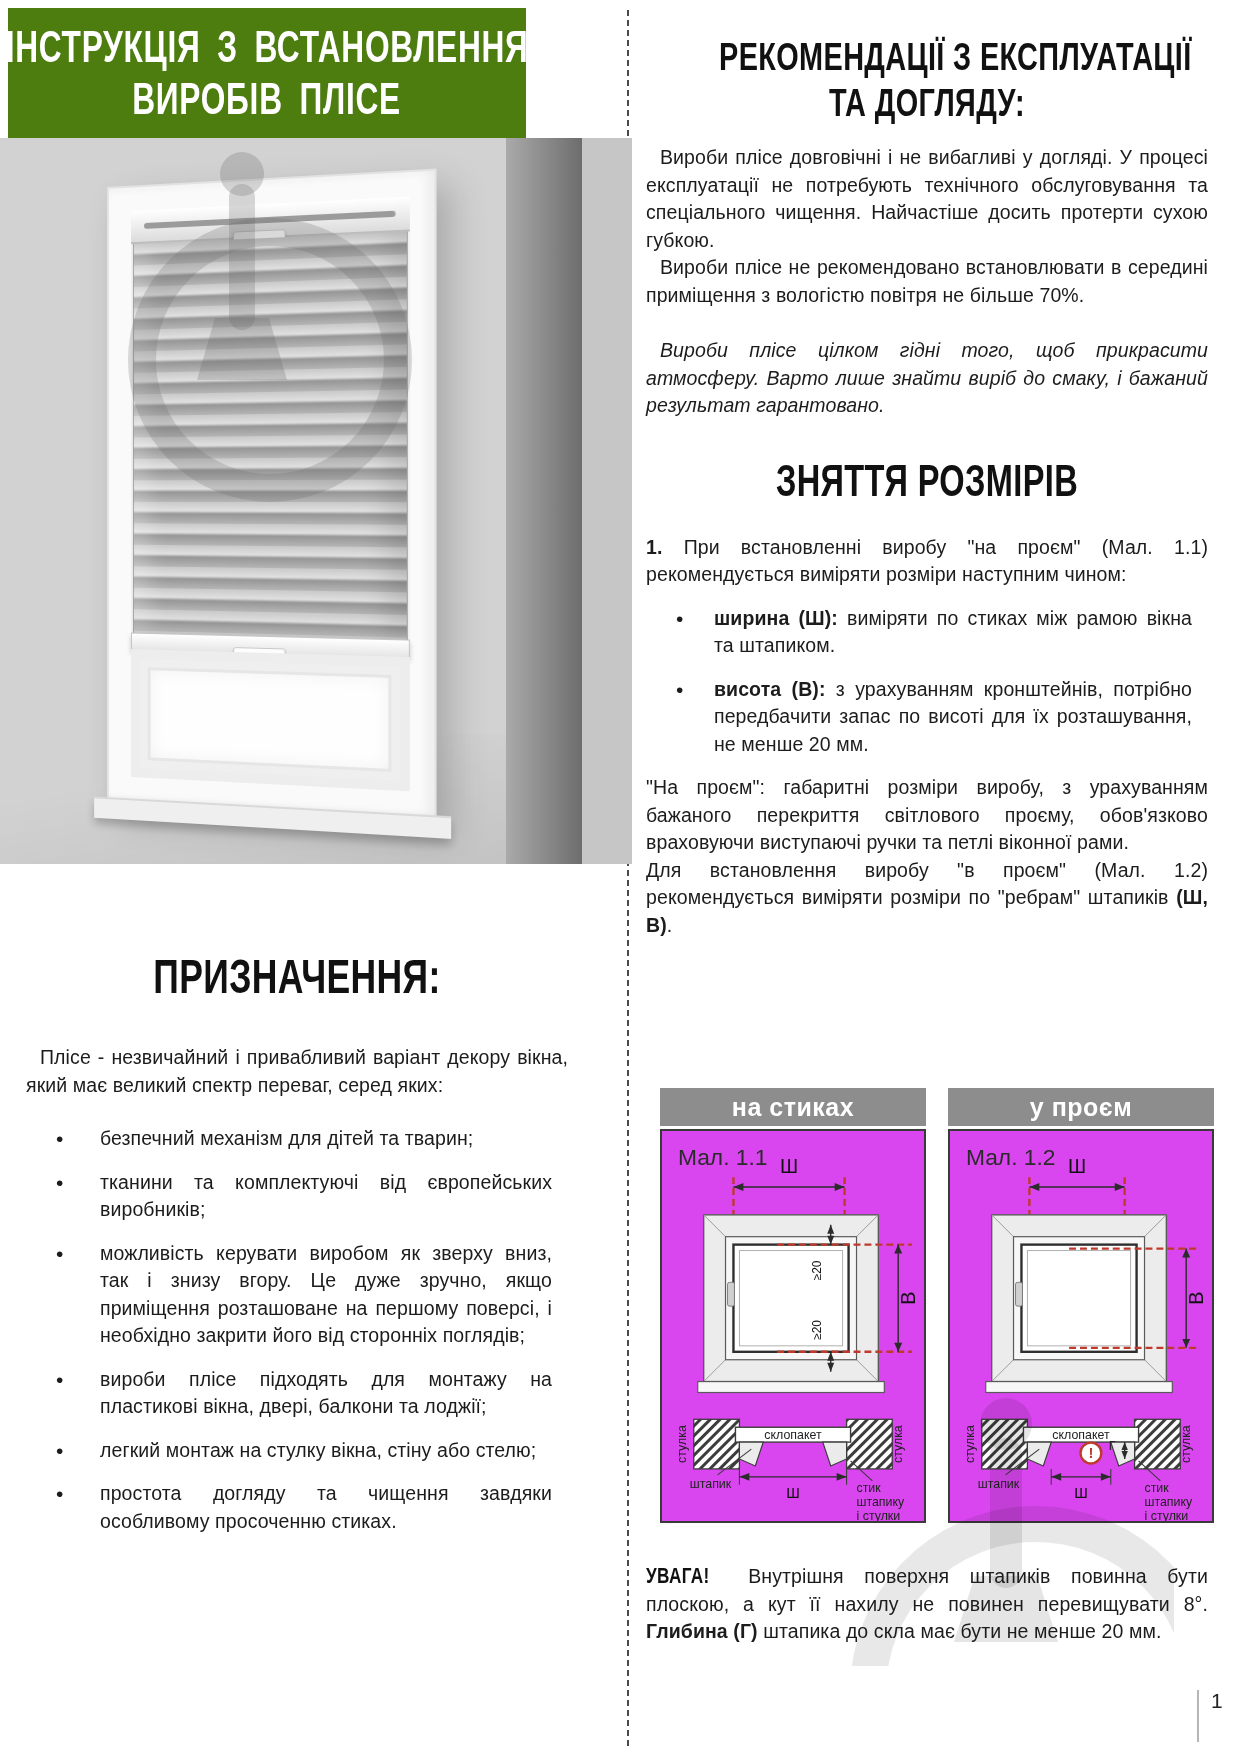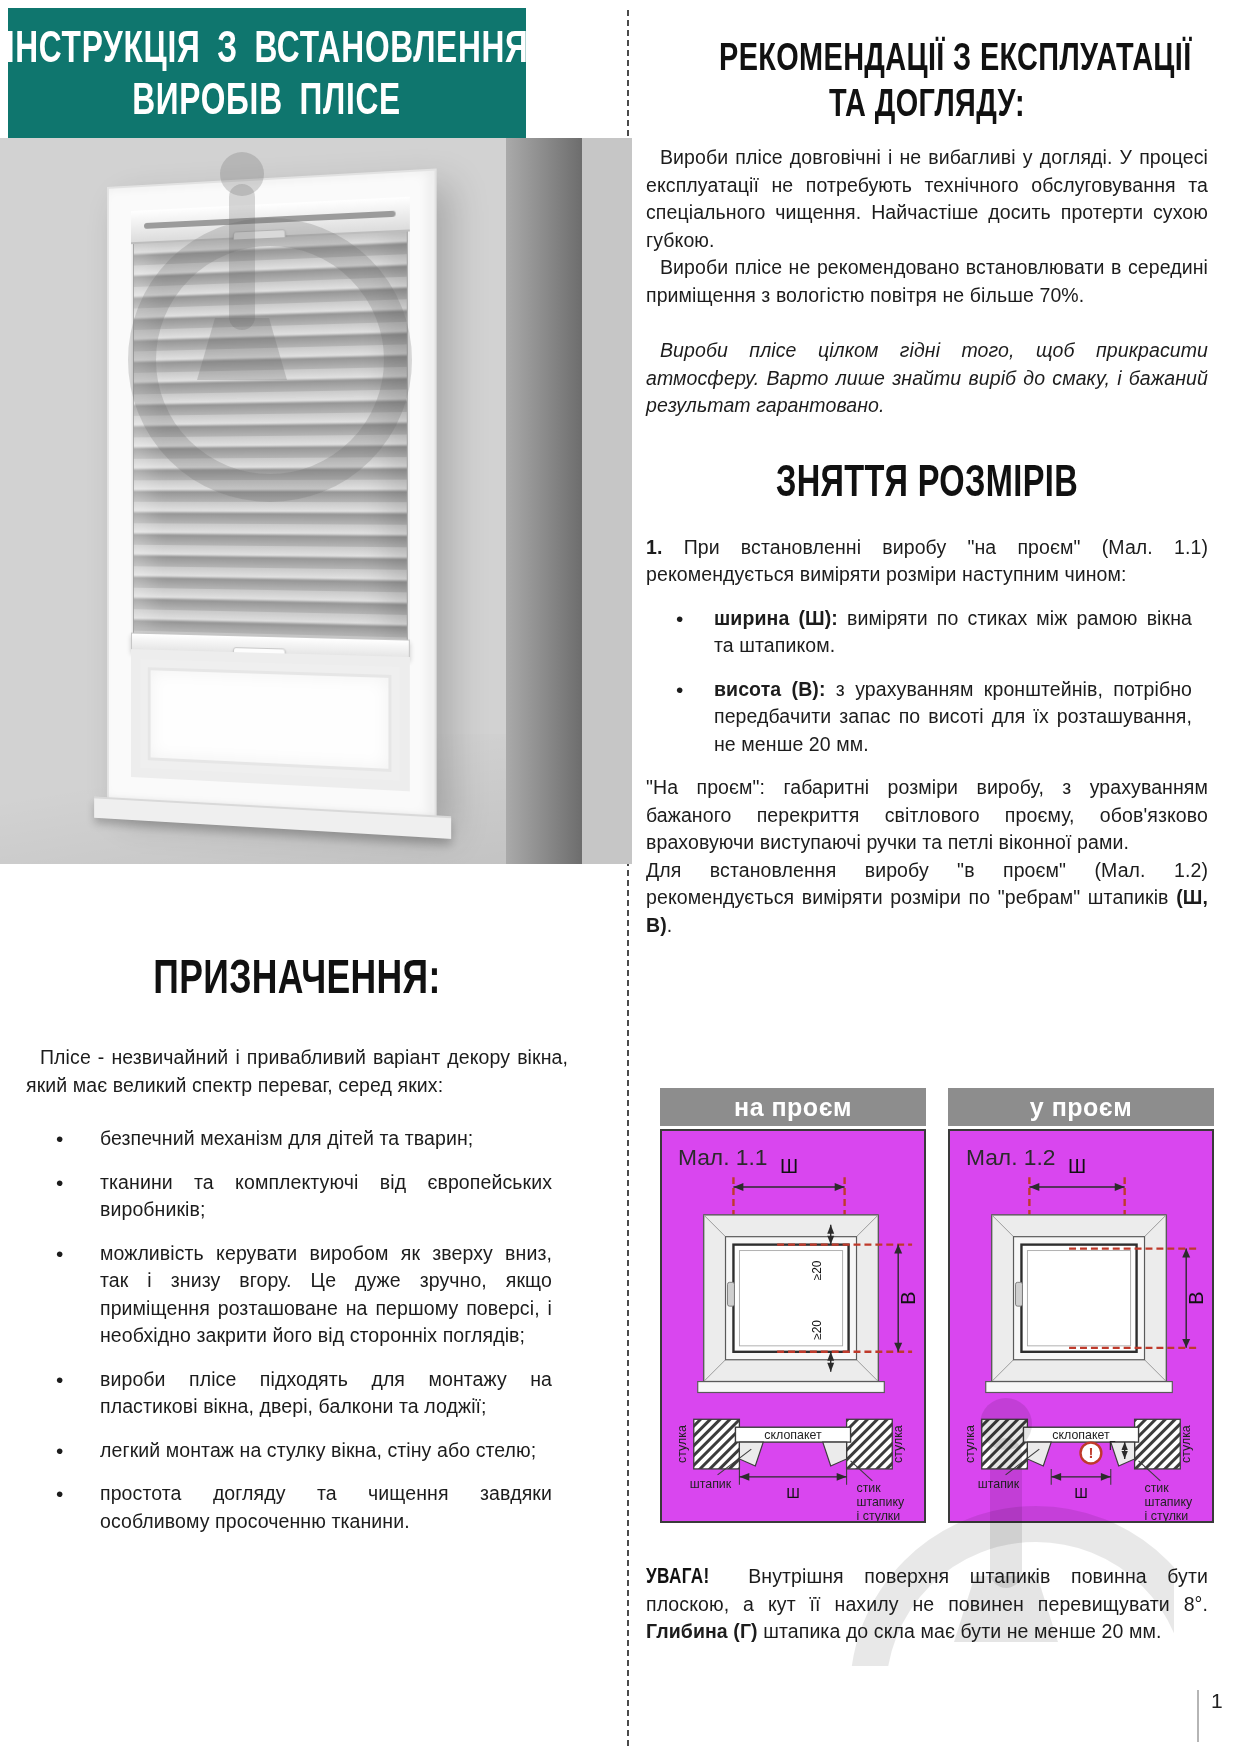--- a/index.html
+++ b/index.html
@@ -4,21 +4,21 @@
 <style>
   html,body{margin:0;padding:0;background:#ffffff;}
   .page{position:relative;width:1245px;height:1758px;background:#fff;overflow:hidden;
         font-family:"Liberation Sans",sans-serif;color:#1c1c1c;}
 
   
   .col-divider{position:absolute;left:627px;top:10px;height:1736px;width:0;
                border-left:2px dashed #4a4a4a;z-index:1;}
 
   
-  .lc-header{position:absolute;left:8px;top:8px;width:518px;height:130px;background:#0f766e;
+  .lc-header{position:absolute;left:8px;top:8px;width:518px;height:130px;background:#4d7c0f;
              display:flex;flex-direction:column;justify-content:center;align-items:center;z-index:2;}
   .hdr-line{color:#fff;font-weight:700;font-size:44px;line-height:52px;white-space:nowrap;
             transform:scaleX(.72);transform-origin:50% 50%;word-spacing:10px;letter-spacing:1px;}
 
   
   .photo{position:absolute;left:0;top:138px;width:632px;height:726px;background:#d2d2d2;
          overflow:hidden;z-index:2;}
   .photo .wall-dark{position:absolute;right:50px;top:0;bottom:0;width:76px;
          background:linear-gradient(to right,#aaaaaa,#6d6d6d);}
   .photo .wall-reveal{position:absolute;right:0;top:0;bottom:0;width:50px;background:#c6c6c6;}
@@ -176,21 +176,21 @@
 
   <section class="purpose">
     <h2 class="cond purpose-title">ПРИЗНАЧЕННЯ:</h2>
     <p class="body ind">Плісе - незвичайний і привабливий варіант декору вікна, який має великий спектр переваг, серед яких:</p>
     <ul class="blist">
       <li class="body">безпечний механізм для дітей та тварин;</li>
       <li class="body">тканини та комплектуючі від європейських виробників;</li>
       <li class="body">можливість керувати виробом як зверху вниз, так і знизу вгору. Це дуже зручно, якщо приміщення розташоване на першому поверсі, і необхідно закрити його від сторонніх поглядів;</li>
       <li class="body">вироби плісе підходять для монтажу на пластикові вікна, двері, балкони та лоджії;</li>
       <li class="body">легкий монтаж на стулку вікна, стіну або стелю;</li>
-      <li class="body">простота догляду та чищення завдяки особливому просоченню тканини.</li>
+      <li class="body">простота догляду та чищення завдяки особливому просоченню стиках.</li>
     </ul>
   </section>
 
   <section class="rc">
     <h2 class="care-title-wrap">
       <span class="cond care-title">РЕКОМЕНДАЦІЇ З ЕКСПЛУАТАЦІЇ</span>
       <span class="cond care-title">ТА ДОГЛЯДУ:</span>
     </h2>
     <p class="body ind p1">Вироби плісе довговічні і не вибагливі у догляді. У процесі експлуатації не потребують технічного обслуговування та спеціального чищення. Найчастіше досить протерти сухою губкою.</p>
     <p class="body ind">Вироби плісе не рекомендовано встановлювати в середині приміщення з вологістю повітря не більше 70%.</p>
@@ -200,21 +200,21 @@
     <p class="body intro"><b>1.</b> <span>При встановленні виробу "на проєм" (Мал. 1.1) рекомендується виміряти розміри наступним чином:</span></p>
     <ul class="blist rlist">
       <li class="body"><b>ширина (Ш):</b> <span>виміряти по стиках між рамою вікна та штапиком.</span></li>
       <li class="body"><b>висота (В):</b> <span>з урахуванням кронштейнів, потрібно передбачити запас по висоті для їх розташування, не менше 20 мм.</span></li>
     </ul>
     <p class="body">"На проєм": габаритні розміри виробу, з урахуванням бажаного перекриття світлового проєму, обов'язково враховуючи виступаючі ручки та петлі віконної рами.</p>
     <p class="body"><span>Для встановлення виробу "в проєм" (Мал. 1.2) рекомендується виміряти розміри по "ребрам" штапиків </span><b>(Ш, В)</b><span>.</span></p>
   </section>
 
   <div class="diagram d1">
-    <div class="dhead">на проєм</div>
+    <div class="dhead">на стиках</div>
     <div class="dbody">
       <svg class="dsvg" viewBox="0 0 264 392">
         <defs>
           <pattern id="hatch-a" width="7" height="7" patternUnits="userSpaceOnUse" patternTransform="rotate(45)">
             <rect width="7" height="7" fill="#ffffff"></rect>
             <rect width="3" height="7" fill="#3c3c3c"></rect>
           </pattern>
         </defs>
         <text x="16" y="34" class="st-fig">Мал. 1.1</text>
         <text x="128" y="42" class="st-dim-lg" text-anchor="middle">Ш</text>

